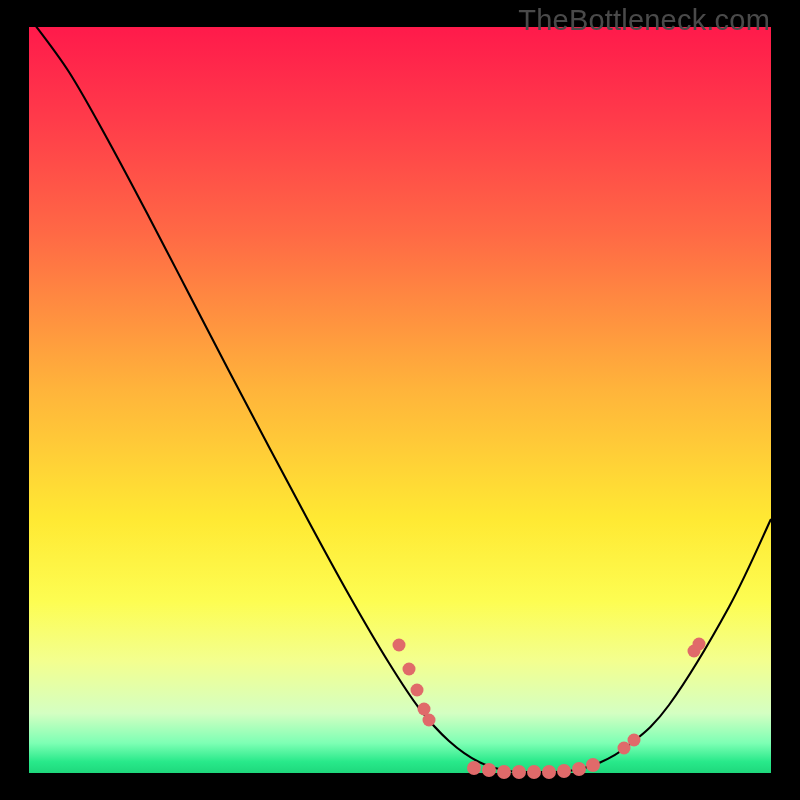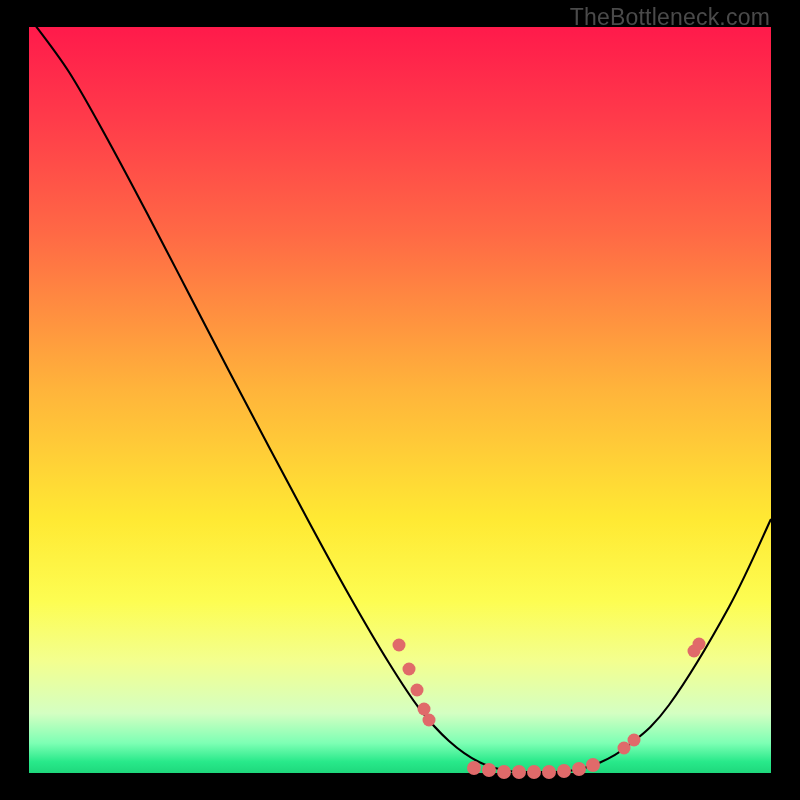--- a/index.html
+++ b/index.html
@@ -38,21 +38,21 @@
       #7dffb4 96%,
       #28e98a 98.5%,
       #1ed87c 100%
     );
   }
   .watermark {
     position: absolute;
     top: 4px;
     right: 30px;
     color: #4a4a4a;
-    font-size: 23px;
+    font-size: 29px;
     font-weight: 500;
     letter-spacing: 0.2px;
   }
   svg.curve {
     position: absolute;
     left: 0;
     top: 0;
     width: 100%;
     height: 100%;
     overflow: visible;

